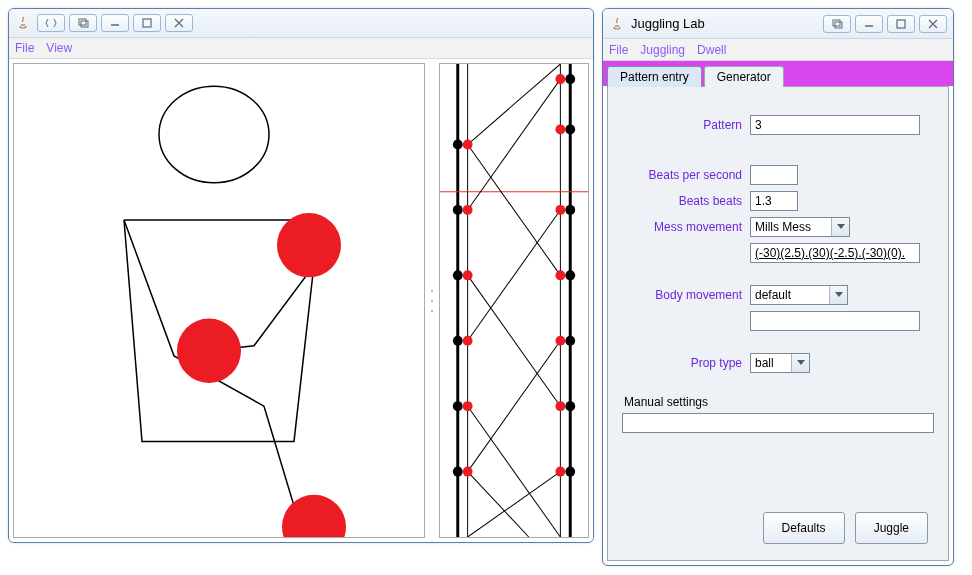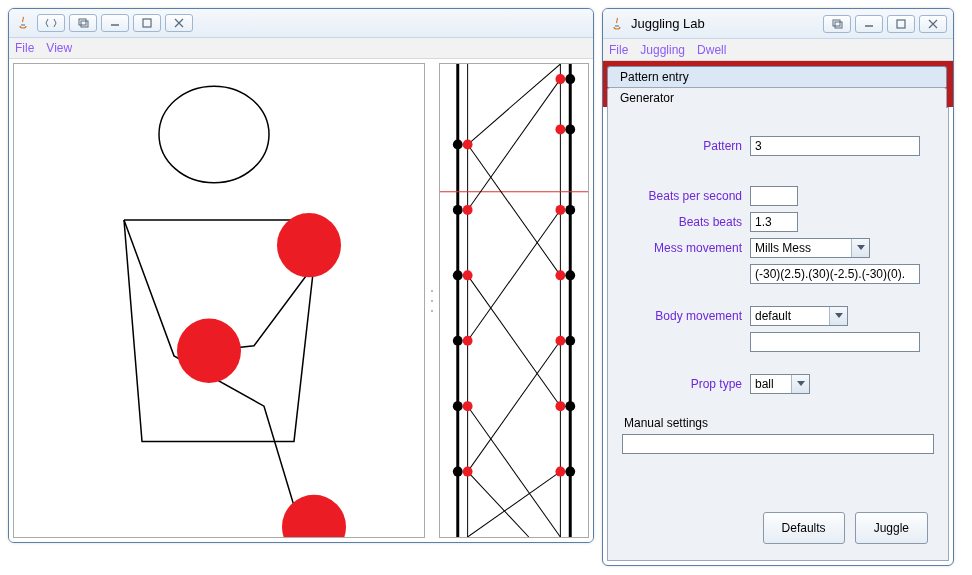--- a/index.html
+++ b/index.html
@@ -90,22 +90,21 @@
     margin: 4px 0;
     display:flex;
     align-items:center;
     justify-content:center;
     color:#9aa;
   }
   
   .tabbar {
     display: flex;
     padding: 4px 4px 0 4px;
-    background: #b91c1c;
-    flex-direction: column;
+    background: #d946ef;
   }
   .tab {
     border: 1px solid #9aa8b8;
     border-bottom: none;
     border-radius: 3px 3px 0 0;
     padding: 3px 12px;
     margin-right: 2px;
     background: #eef2f7;
     position: relative;
     top: 1px;
@@ -360,31 +359,31 @@
 
       <div style="grid-column:1/3" class="section-spacer"></div>
 
       <label>Beats per second</label>
       <input class="txt" style="width: 48px;" value="">
 
       <label>Beats beats</label>
       <input class="txt" style="width: 48px;" value="1.3">
 
       <label>Mess movement</label>
-      <div class="sel-wrap" style="width:120px">
+      <div class="sel-wrap" style="width:100px">
         <span class="selval">Mills Mess</span>
         <span class="selbtn">
             <svg width="8" height="6">
               <path d="M0 0L4 5L8 0" fill="#4a5a6a"></path>
             </svg>
           </span>
       </div>
 
       <div></div>
-      <input class="txt" style="width: 170px;" value="(-30)(2.5).(30)(-2.5).(-30)(0).">
+      <input class="txt" style="width: 170px; text-decoration: underline;" value="(-30)(2.5).(30)(-2.5).(-30)(0).">
 
       <div style="grid-column:1/3;height:10px"></div>
 
       <label>Body movement</label>
       <div class="sel-wrap" style="width:98px">
         <span class="selval">default</span>
         <span class="selbtn">
             <svg width="8" height="6">
               <path d="M0 0L4 5L8 0" fill="#4a5a6a"></path>
             </svg>

